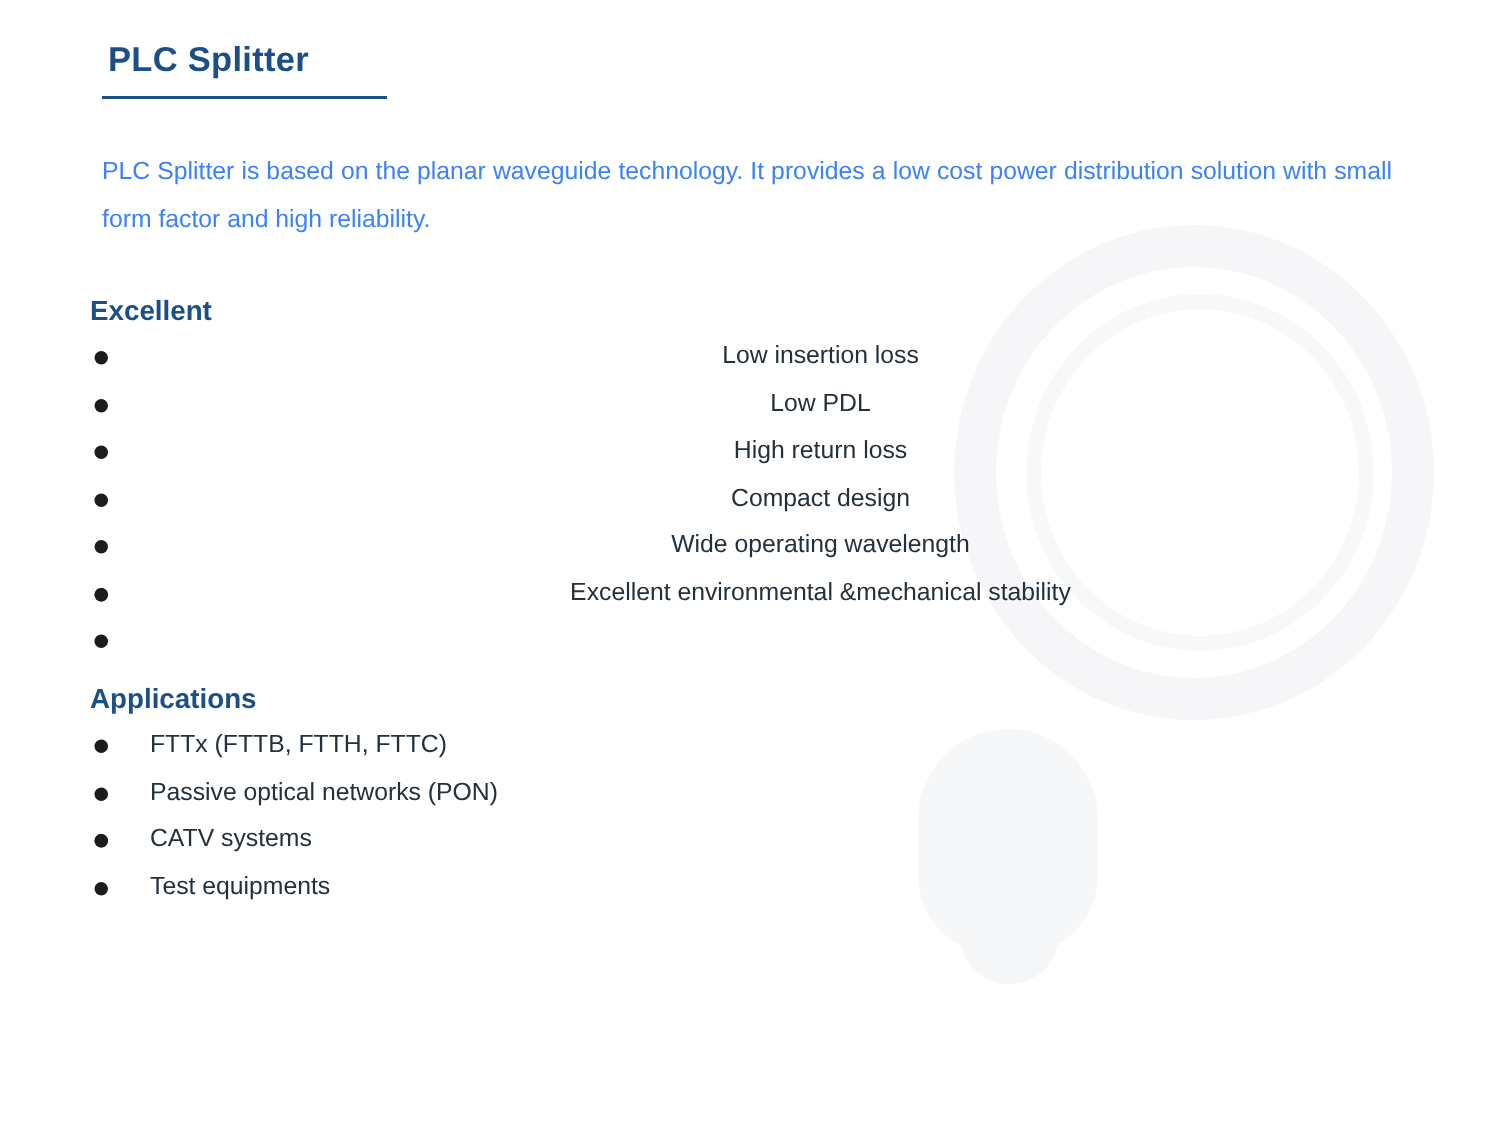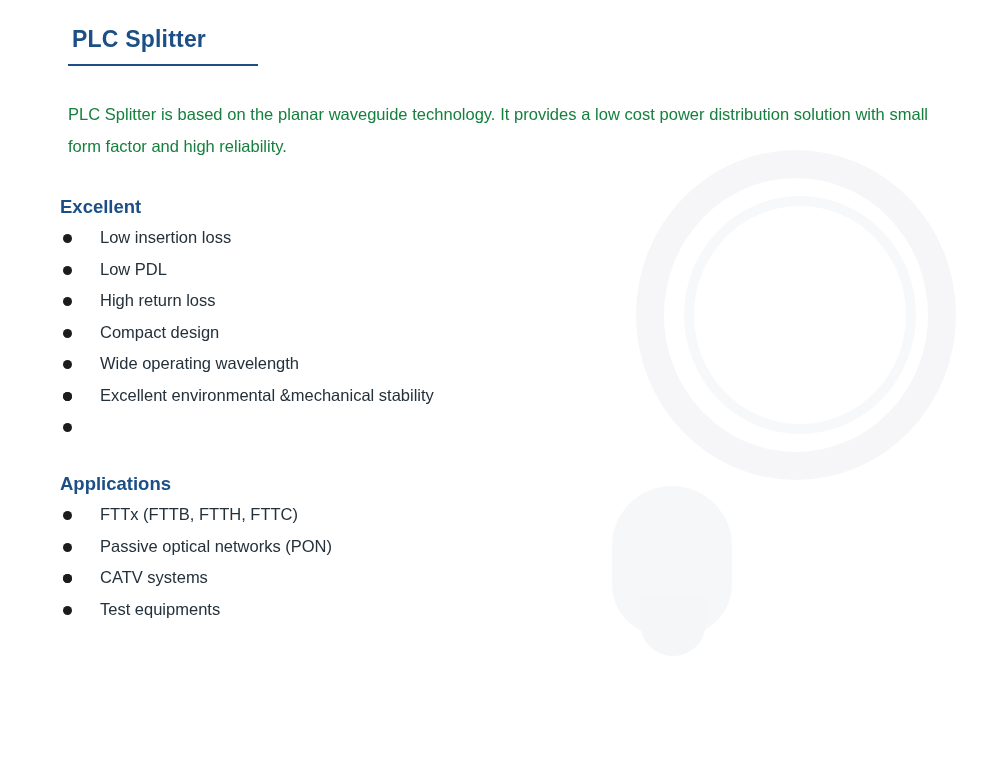--- a/index.html
+++ b/index.html
@@ -82,31 +82,31 @@
     background: #1b4f86;
     margin-top: 7px;
   }
 
   .intro {
     margin: 32px 68px 0 68px;
     width: 860px;
     font-size: 16.5px;
     line-height: 1.95;
     text-align: justify;
-    color: #15803d;
+    color: #3b82f6;
   }
 
   h2.section-title {
     color: #1b4f86;
     font-size: 18.5px;
     font-weight: bold;
     margin: 34px 0 4px 60px;
   }
   h2.section-title.applications {
-    margin-top: 62px;
+    margin-top: 44px;
   }
 
   ul.bullets {
     list-style: none;
     margin: 0;
     padding: 0;
   }
   ul.bullets li {
     position: relative;
     margin: 0 0 0 62px;
@@ -117,21 +117,21 @@
   }
   ul.bullets li .bullet-dot {
     position: absolute;
     left: 1px;
     top: 12px;
     width: 9px;
     height: 9px;
     background: #1c1c1c;
     border-radius: 50%;
   }
-  .features-list li { line-height: 31.5px; }
+  .features-list li { line-height: 31.5px; text-align: center; }
   .applications-list li { line-height: 31.5px; }
 </style>
 </head>
 <body>
 
 <div class="watermark wm-ring-1"></div>
 <div class="watermark wm-ring-2"></div>
 <div class="watermark wm-blob"></div>
 <div class="watermark wm-blob-tail"></div>
 

